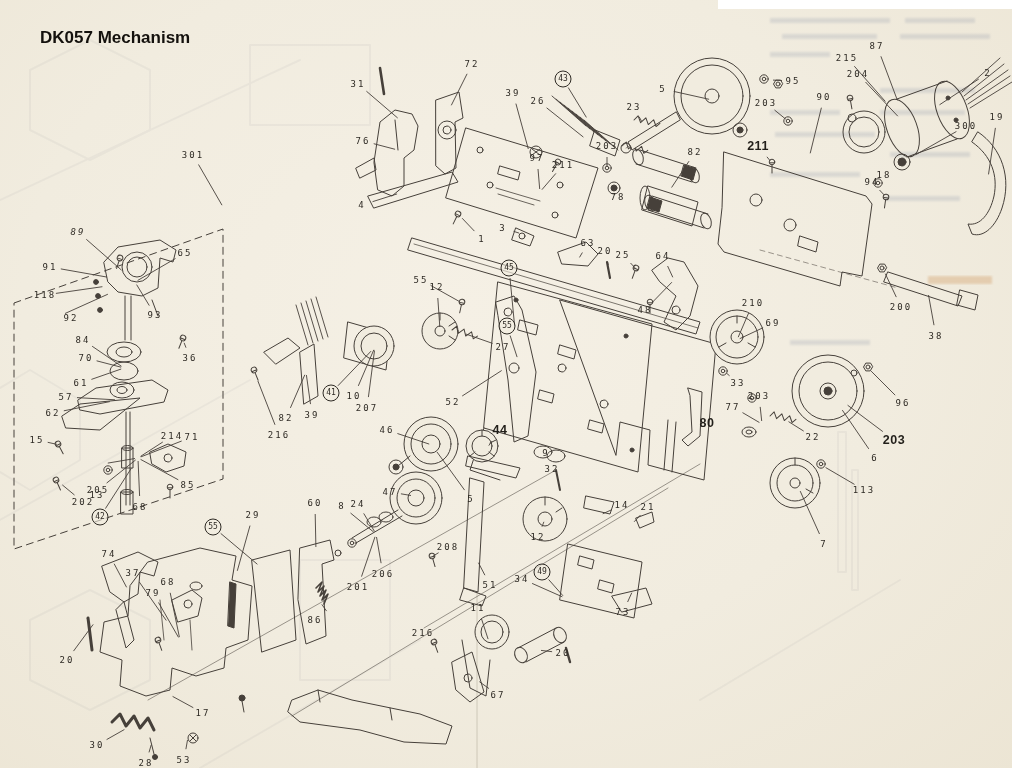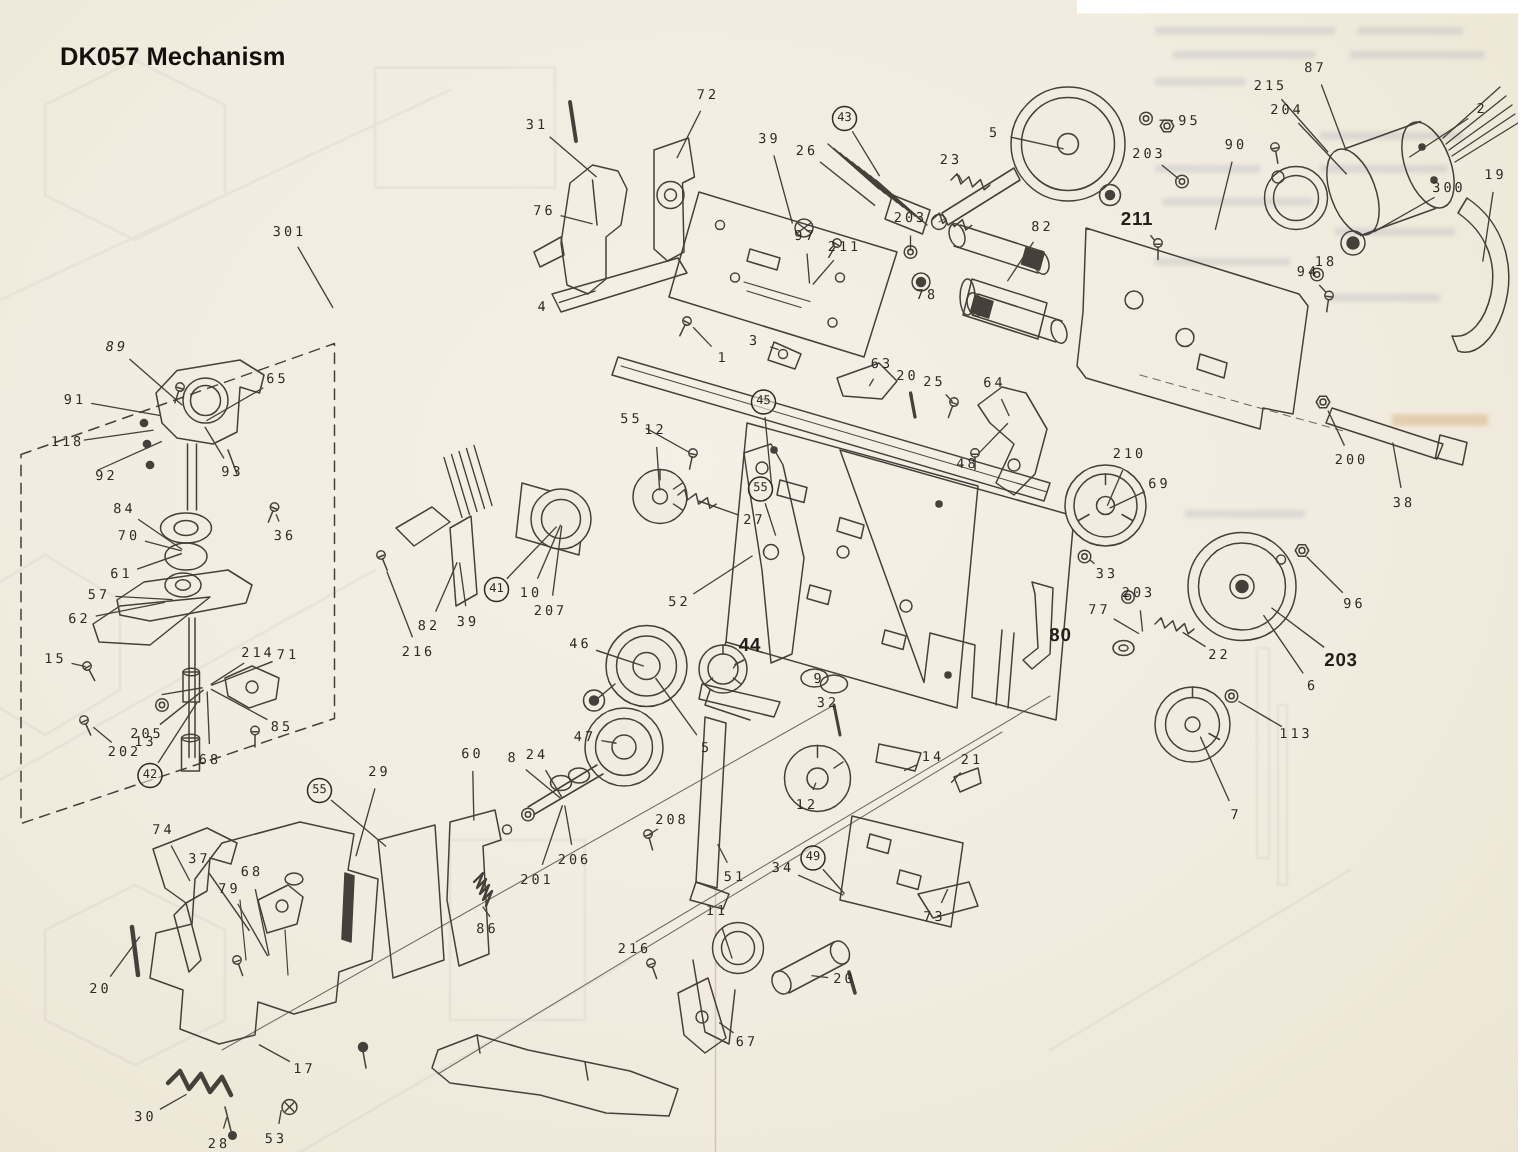--- a/index.html
+++ b/index.html
@@ -595,21 +595,21 @@
       <div class="lbl" style="left: 387px; top: 430px;">46</div>
       <div class="lbl b" style="left: 500px; top: 430px;">44</div>
       <div class="lbl" style="left: 546px; top: 453px;">9</div>
       <div class="lbl" style="left: 552px; top: 469px;">32</div>
       <div class="lbl" style="left: 471px; top: 499px;">5</div>
       <div class="lbl" style="left: 390px; top: 492px;">47</div>
       <div class="lbl" style="left: 342px; top: 506px;">8</div>
       <div class="lbl" style="left: 358px; top: 504px;">24</div>
       <div class="lbl" style="left: 383px; top: 574px;">206</div>
       <div class="lbl" style="left: 358px; top: 587px;">201</div>
-      <div class="lbl" style="left: 325px; top: 620px;">86</div>
+      <div class="lbl" style="left: 315px; top: 620px;">86</div>
       <div class="lbl" style="left: 253px; top: 515px;">29</div>
       <div class="lbl" style="left: 315px; top: 503px;">60</div>
       <div class="lbl" style="left: 448px; top: 547px;">208</div>
       <div class="lbl" style="left: 538px; top: 537px;">12</div>
       <div class="lbl" style="left: 622px; top: 505px;">14</div>
       <div class="lbl" style="left: 648px; top: 507px;">21</div>
       <div class="lbl" style="left: 490px; top: 585px;">51</div>
       <div class="lbl" style="left: 522px; top: 579px;">34</div>
       <div class="lbl c" style="left: 542px; top: 572px;">49</div>
       <div class="lbl" style="left: 623px; top: 612px;">73</div>

